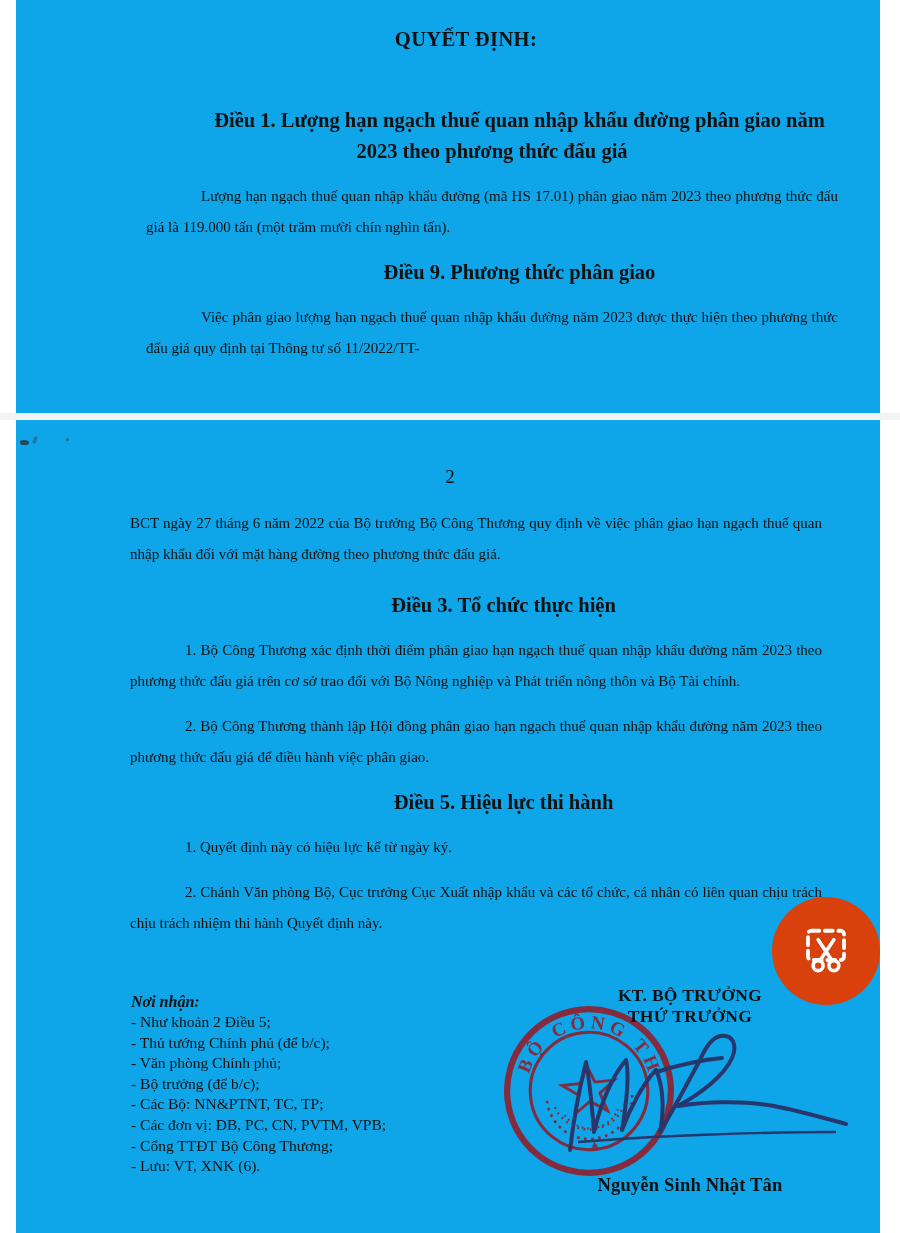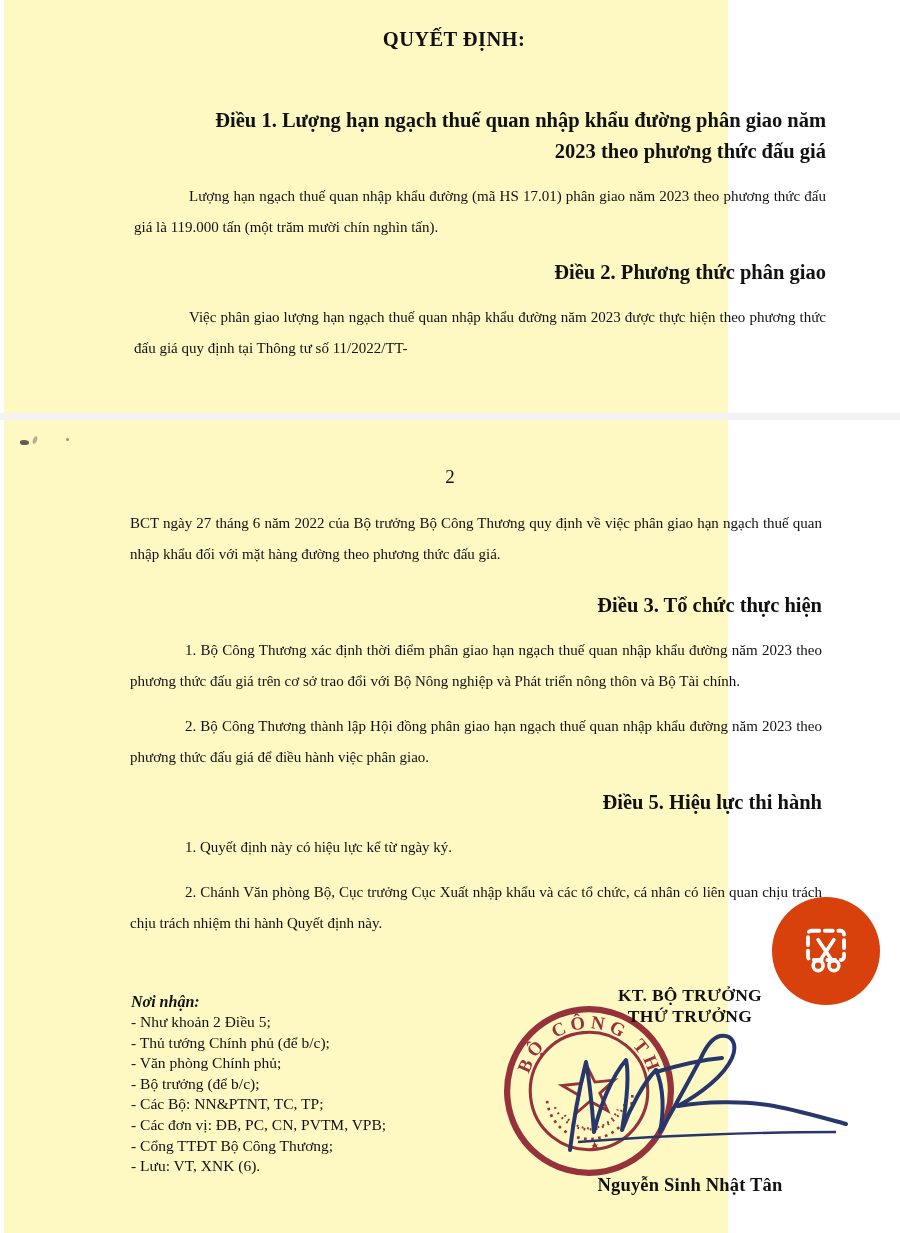--- a/index.html
+++ b/index.html
@@ -18,23 +18,23 @@
 
   .doc-viewer {
     position: absolute;
     inset: 0;
     background: #ffffff;
   }
 
   
   .page {
     position: absolute;
-    left: 4px;
-    width: 724px;
-    background: #fef9c3;
+    left: 16px;
+    width: 864px;
+    background: #0ea5e9;
   }
   .page-one { top: 0; height: 413px; }
   .page-two { top: 420px; height: 813px; }
 
   .page-gap {
     position: absolute;
     left: 0;
     top: 413px;
     width: 900px;
     height: 7px;
@@ -66,21 +66,21 @@
     text-indent: 55px;
     text-justify: inter-word;
   }
   p.para.noindent { text-indent: 0; }
   p.heading {
     margin: 0;
     font-size: 20.5px;
     line-height: 31px;
     font-weight: bold;
     text-indent: 55px;
-    text-align: right;
+    text-align: center;
   }
   .gap-sm { height: 14px; }
   .gap-md { height: 20px; }
 
   .page-number {
     position: absolute;
     top: 466px;
     left: 0;
     width: 900px;
     text-align: center;
@@ -199,21 +199,21 @@
 
   <div class="page page-one">
 
     <div class="doc-title">QUYẾT ĐỊNH:</div>
 
     <div class="content" style="top:105px;">
       <p class="heading">Điều 1. Lượng hạn ngạch thuế quan nhập khẩu đường phân giao năm 2023 theo phương thức đấu giá</p>
       <div class="gap-sm"></div>
       <p class="para">Lượng hạn ngạch thuế quan nhập khẩu đường (mã HS 17.01) phân giao năm 2023 theo phương thức đấu giá là 119.000 tấn (một trăm mười chín nghìn tấn).</p>
       <div class="gap-sm"></div>
-      <p class="heading">Điều 2. Phương thức phân giao</p>
+      <p class="heading">Điều 9. Phương thức phân giao</p>
       <div class="gap-sm"></div>
       <p class="para">Việc phân giao lượng hạn ngạch thuế quan nhập khẩu đường năm 2023 được thực hiện theo phương thức đấu giá quy định tại Thông tư số 11/2022/TT-</p>
     </div>
   </div>
 
   <div class="page-gap"></div>
 
   <div class="page page-two"></div>
 
   <div class="speck speck-a"></div>

